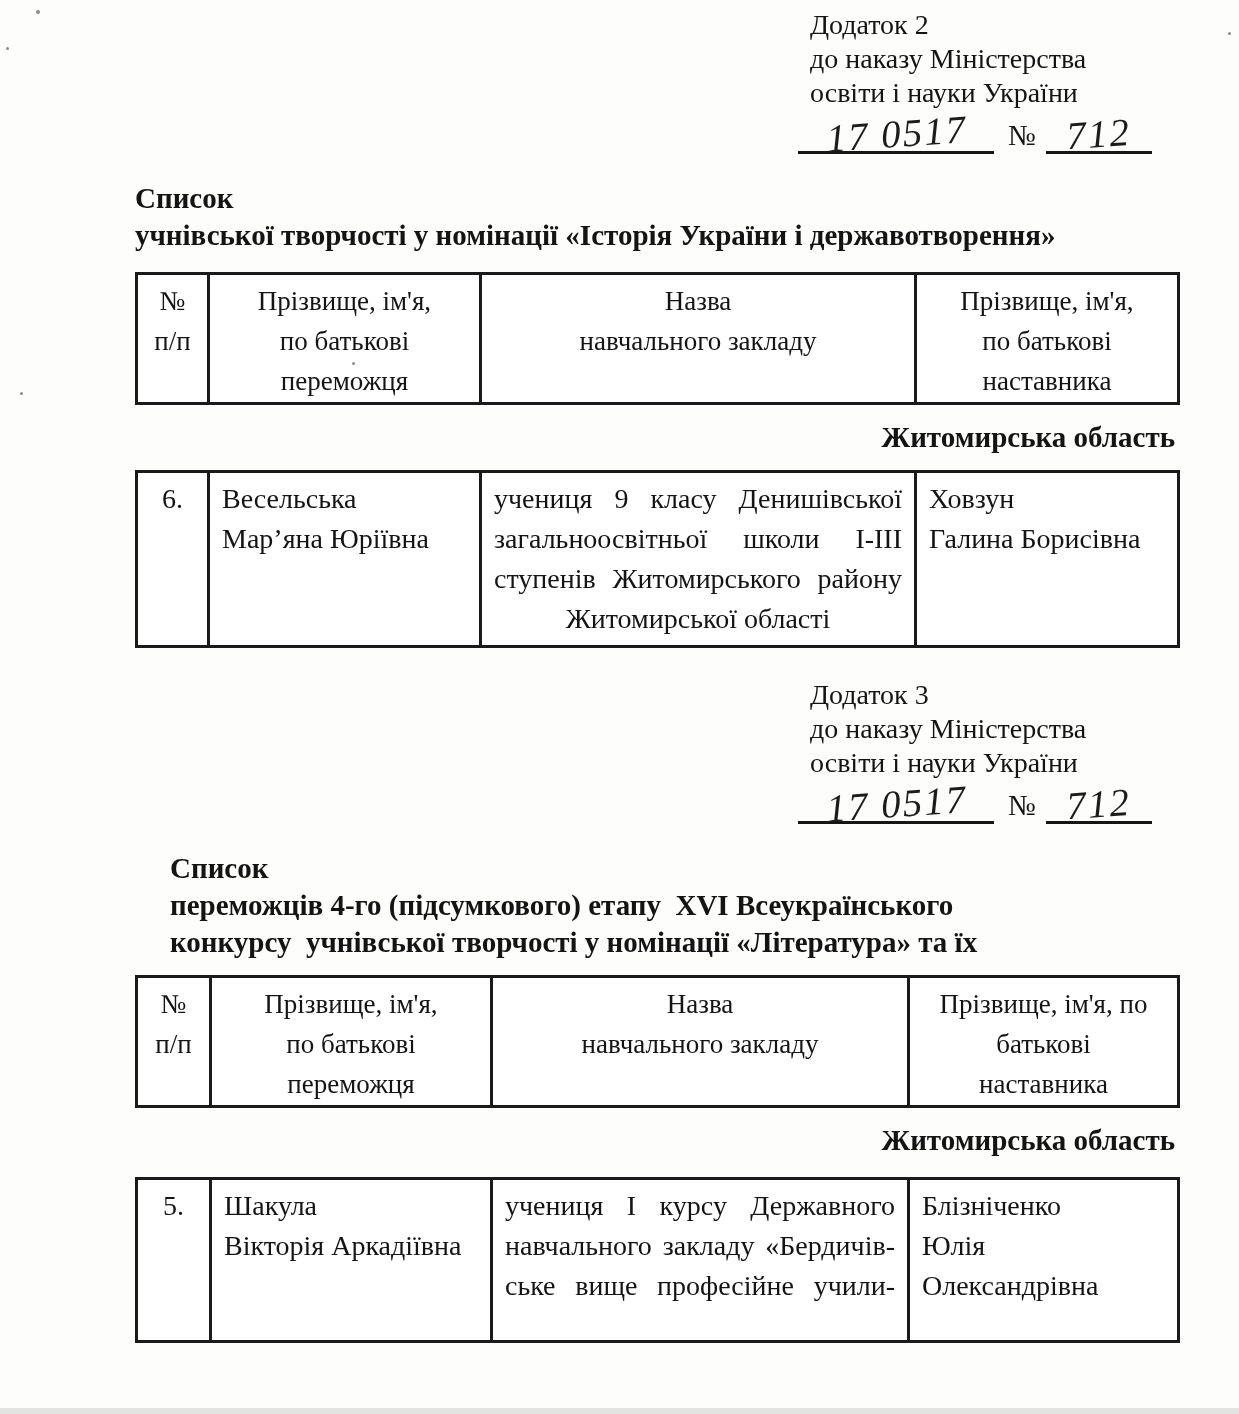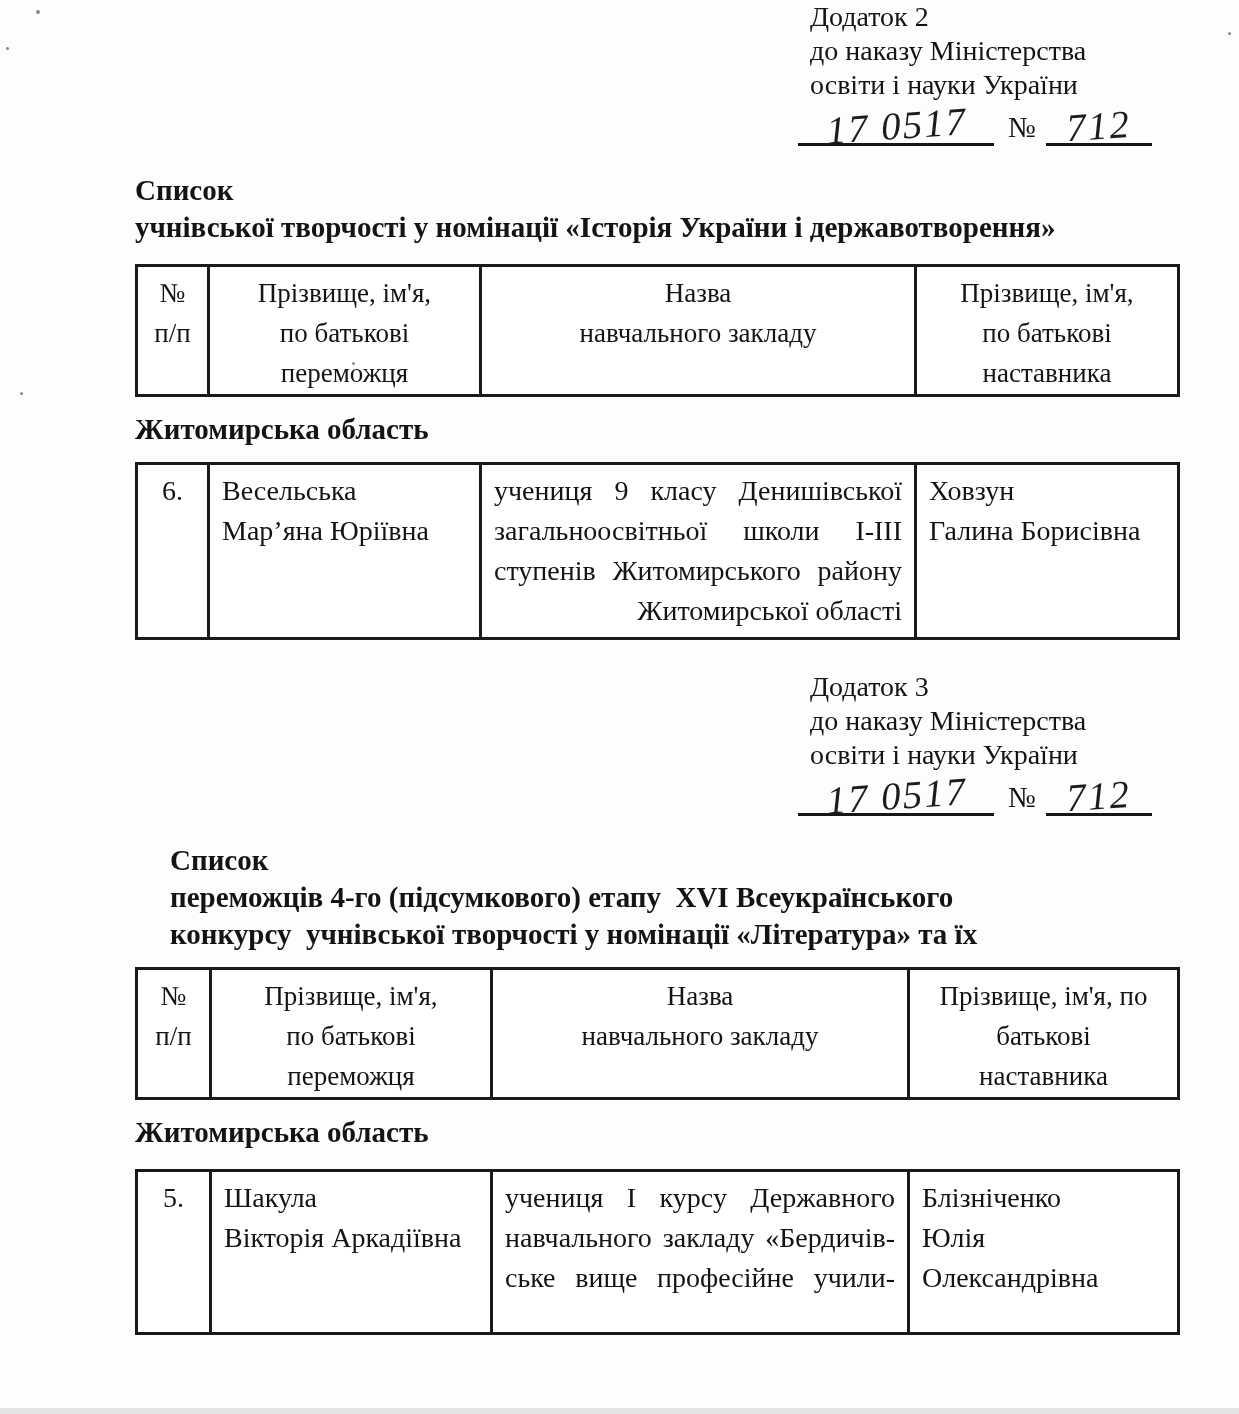--- a/index.html
+++ b/index.html
@@ -6,21 +6,21 @@
   .page {
     position:relative;
     width:1239px; height:1414px;
     background:#fdfdfc;
     font-family:"Liberation Serif","DejaVu Serif",serif;
     color:#141414;
     overflow:hidden;
   }
   
   .annex { margin-left:810px; font-size:28px; line-height:34px; }
-  .s0 .annex { }
+  .s0 .annex { padding-top:8px; }
   .s1 .annex { padding-top:0;margin-top:11px; }
   
   .order-row { display:flex; align-items:flex-end; margin-left:798px; height:44px; }
   .uline { border-bottom:3px solid #161616; text-align:center; }
   .uline.date { width:196px; }
   .uline.num  { width:106px; }
   .ink {
     display:inline-block;
     font-style:italic;
     font-size:39px;
@@ -36,27 +36,27 @@
   .s0 .doc-title { width:1040px; margin:26px 0 0 135px; }
   .s1 .doc-title { width:1030px; margin:26px 0 0 170px; }
   
   table.grid { border-collapse:collapse; table-layout:fixed; width:1042px; margin-left:135px; }
   table.grid td { border:3px solid #1a1a1a; vertical-align:top; background:#fff; }
   .t1 col.c1 { width:72px; }  .t1 col.c2 { width:272px; } .t1 col.c3 { width:435px; } .t1 col.c4 { width:263px; }
   .t2 col.c1 { width:74px; }  .t2 col.c2 { width:281px; } .t2 col.c3 { width:417px; } .t2 col.c4 { width:270px; }
   .header-table { margin-top:18px; }
   .s1 .header-table { margin-top:14px; }
   .header-table td { height:112px; text-align:center; padding-top:6px; font-size:27px; line-height:40px; }
-  .region { width:1040px; margin:16px 0 0 135px; text-align:left; font-weight:bold; font-size:29px; line-height:33px; }
+  .region { width:1040px; margin:16px 0 0 135px; text-align:right; font-weight:bold; font-size:29px; line-height:33px; }
   .data-table { margin-top:16px; }
   .s1 .data-table { margin-top:20px; }
   .data-table td { height:148px; padding:6px 12px; font-size:28px; line-height:40px; }
   .num-cell { text-align:center; padding:6px 4px; }
   .school-cell .jl { text-align:justify; text-align-last:justify; }
-  .school-cell .jl-last { text-align:right; }
+  .school-cell .jl-last { text-align:center; }
   
   .scan-smudge { position:absolute; left:0; right:0; bottom:0; height:6px; background:#e3e3e1; }
   .speck { position:absolute; background:#8a8a8a; border-radius:50%; }
   .sp1 { left:36px;  top:10px;  width:4px; height:4px; }
   .sp2 { left:6px;   top:47px;  width:3px; height:3px; }
   .sp3 { left:20px;  top:392px; width:3px; height:3px; }
   .sp4 { left:352px; top:362px; width:3px; height:3px; }
   .sp5 { left:1228px;top:32px;  width:3px; height:3px; }
 </style>
 </head>

